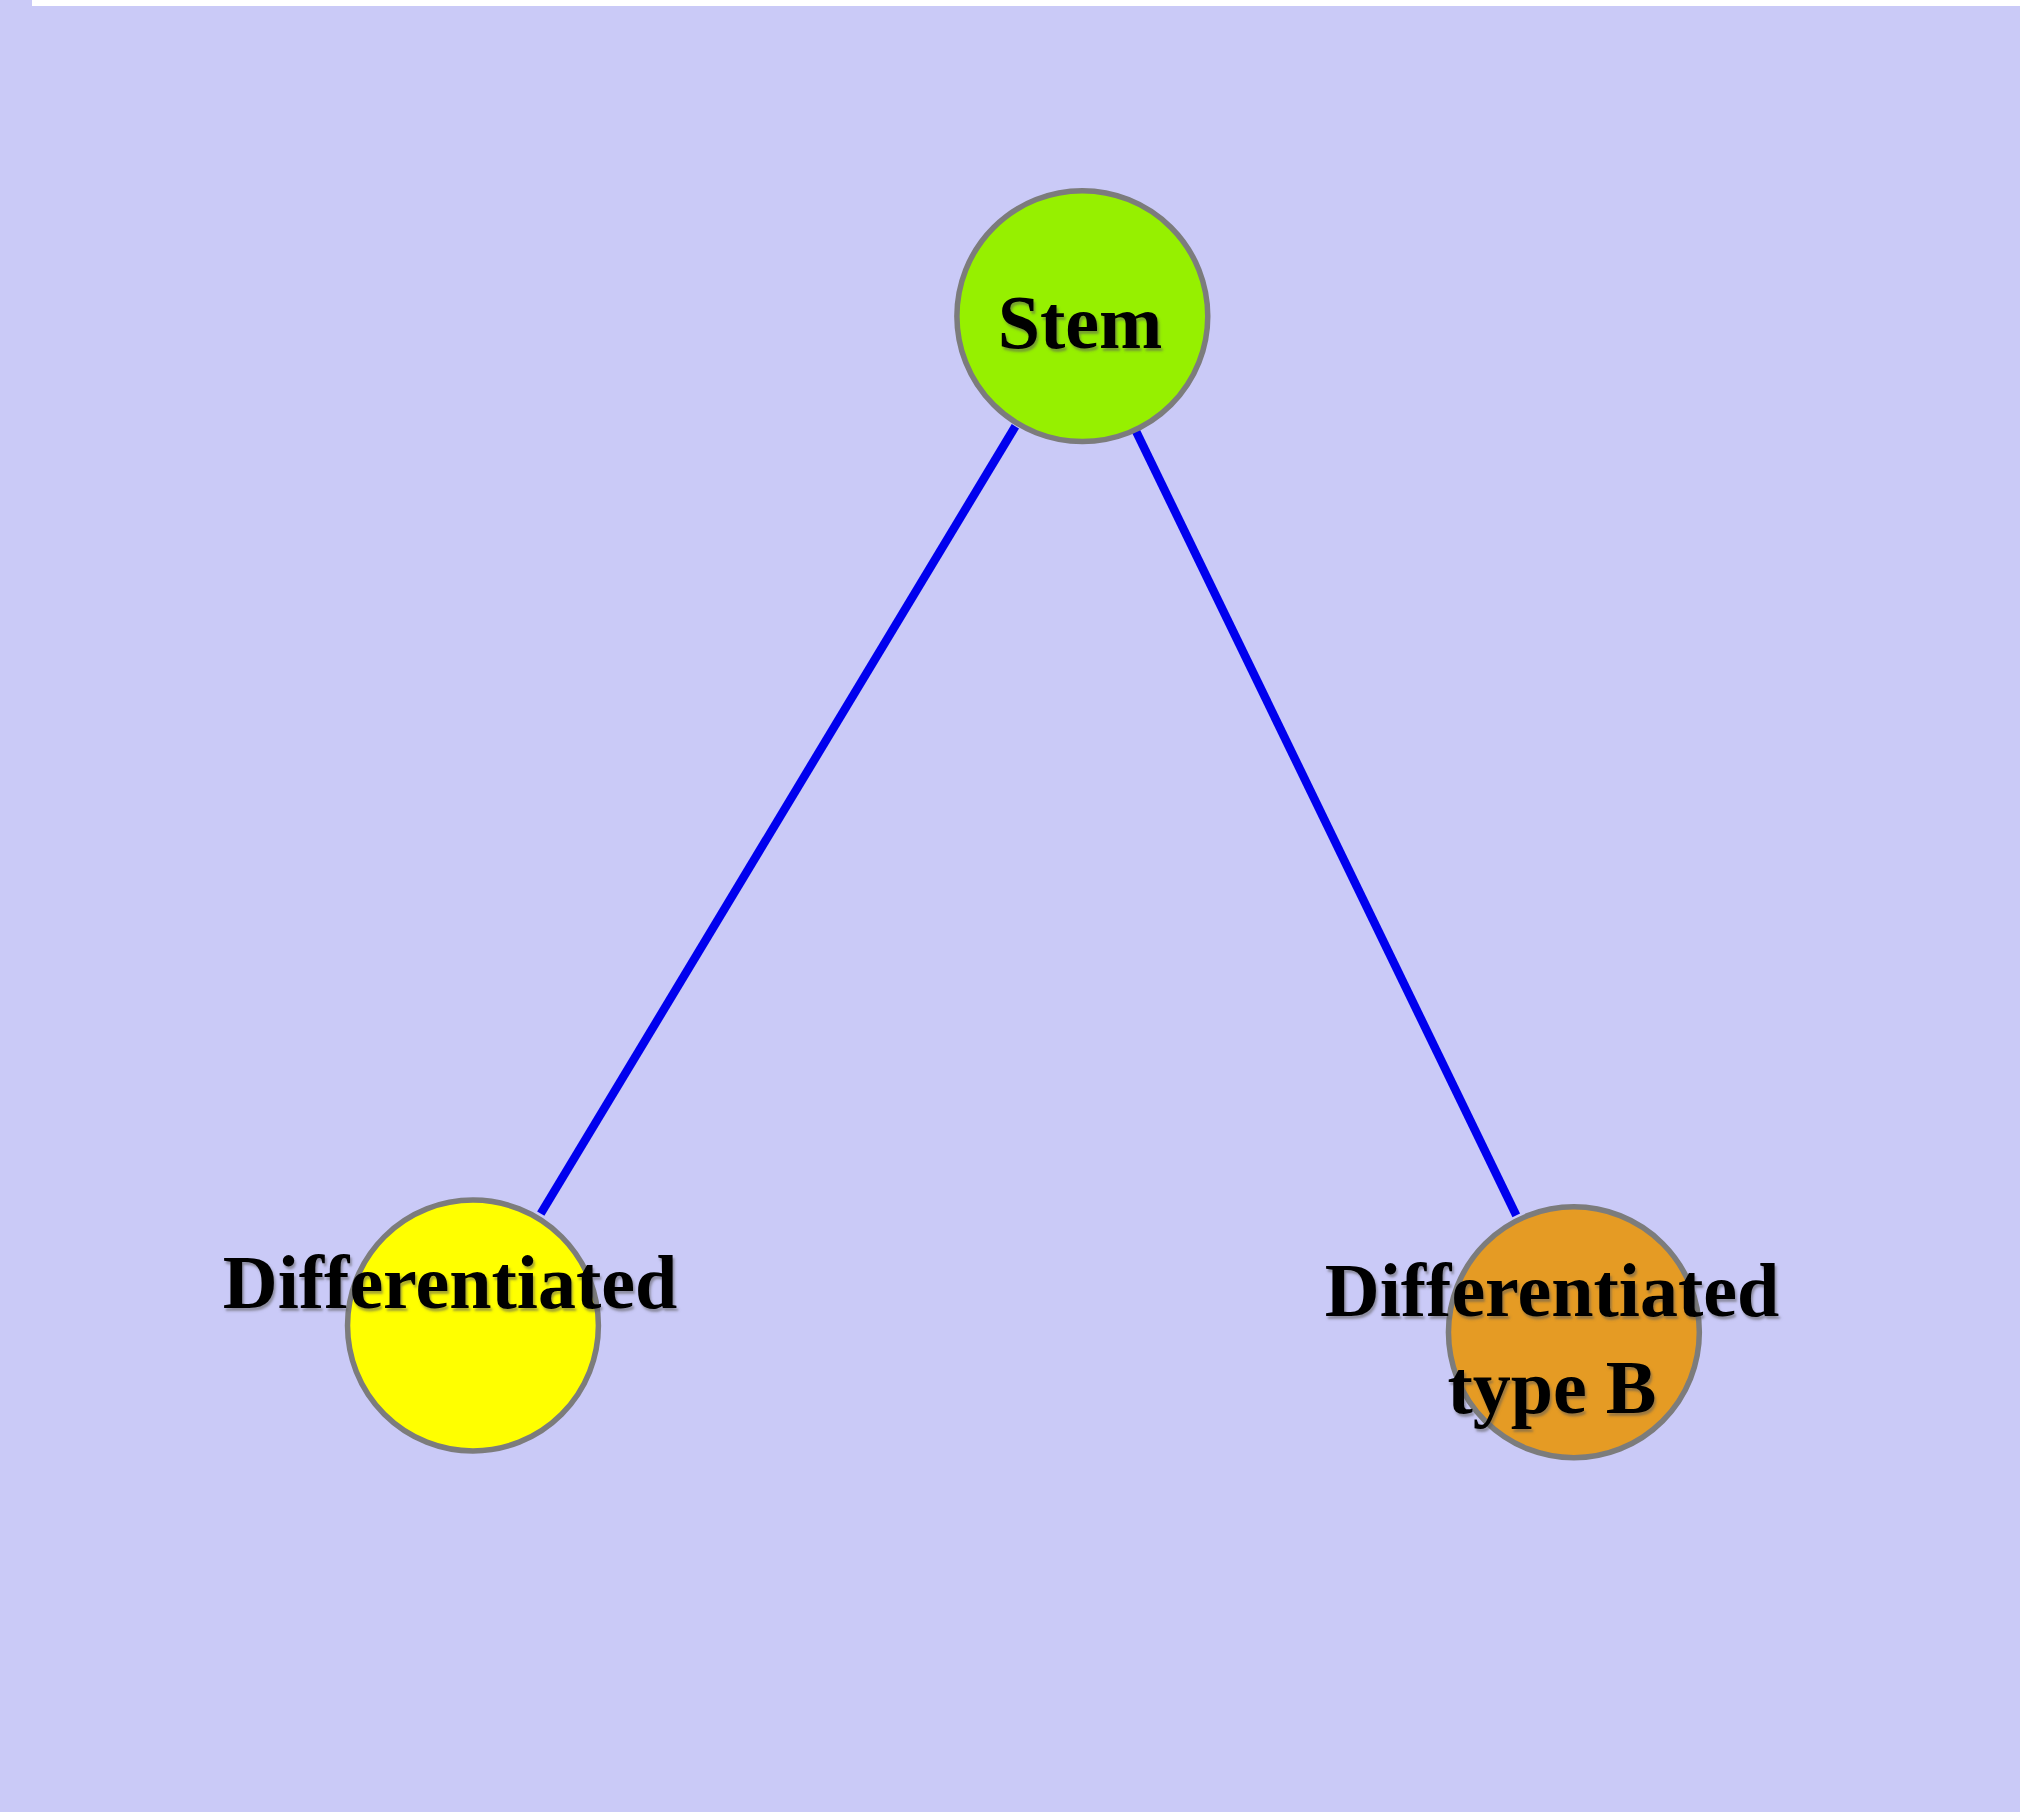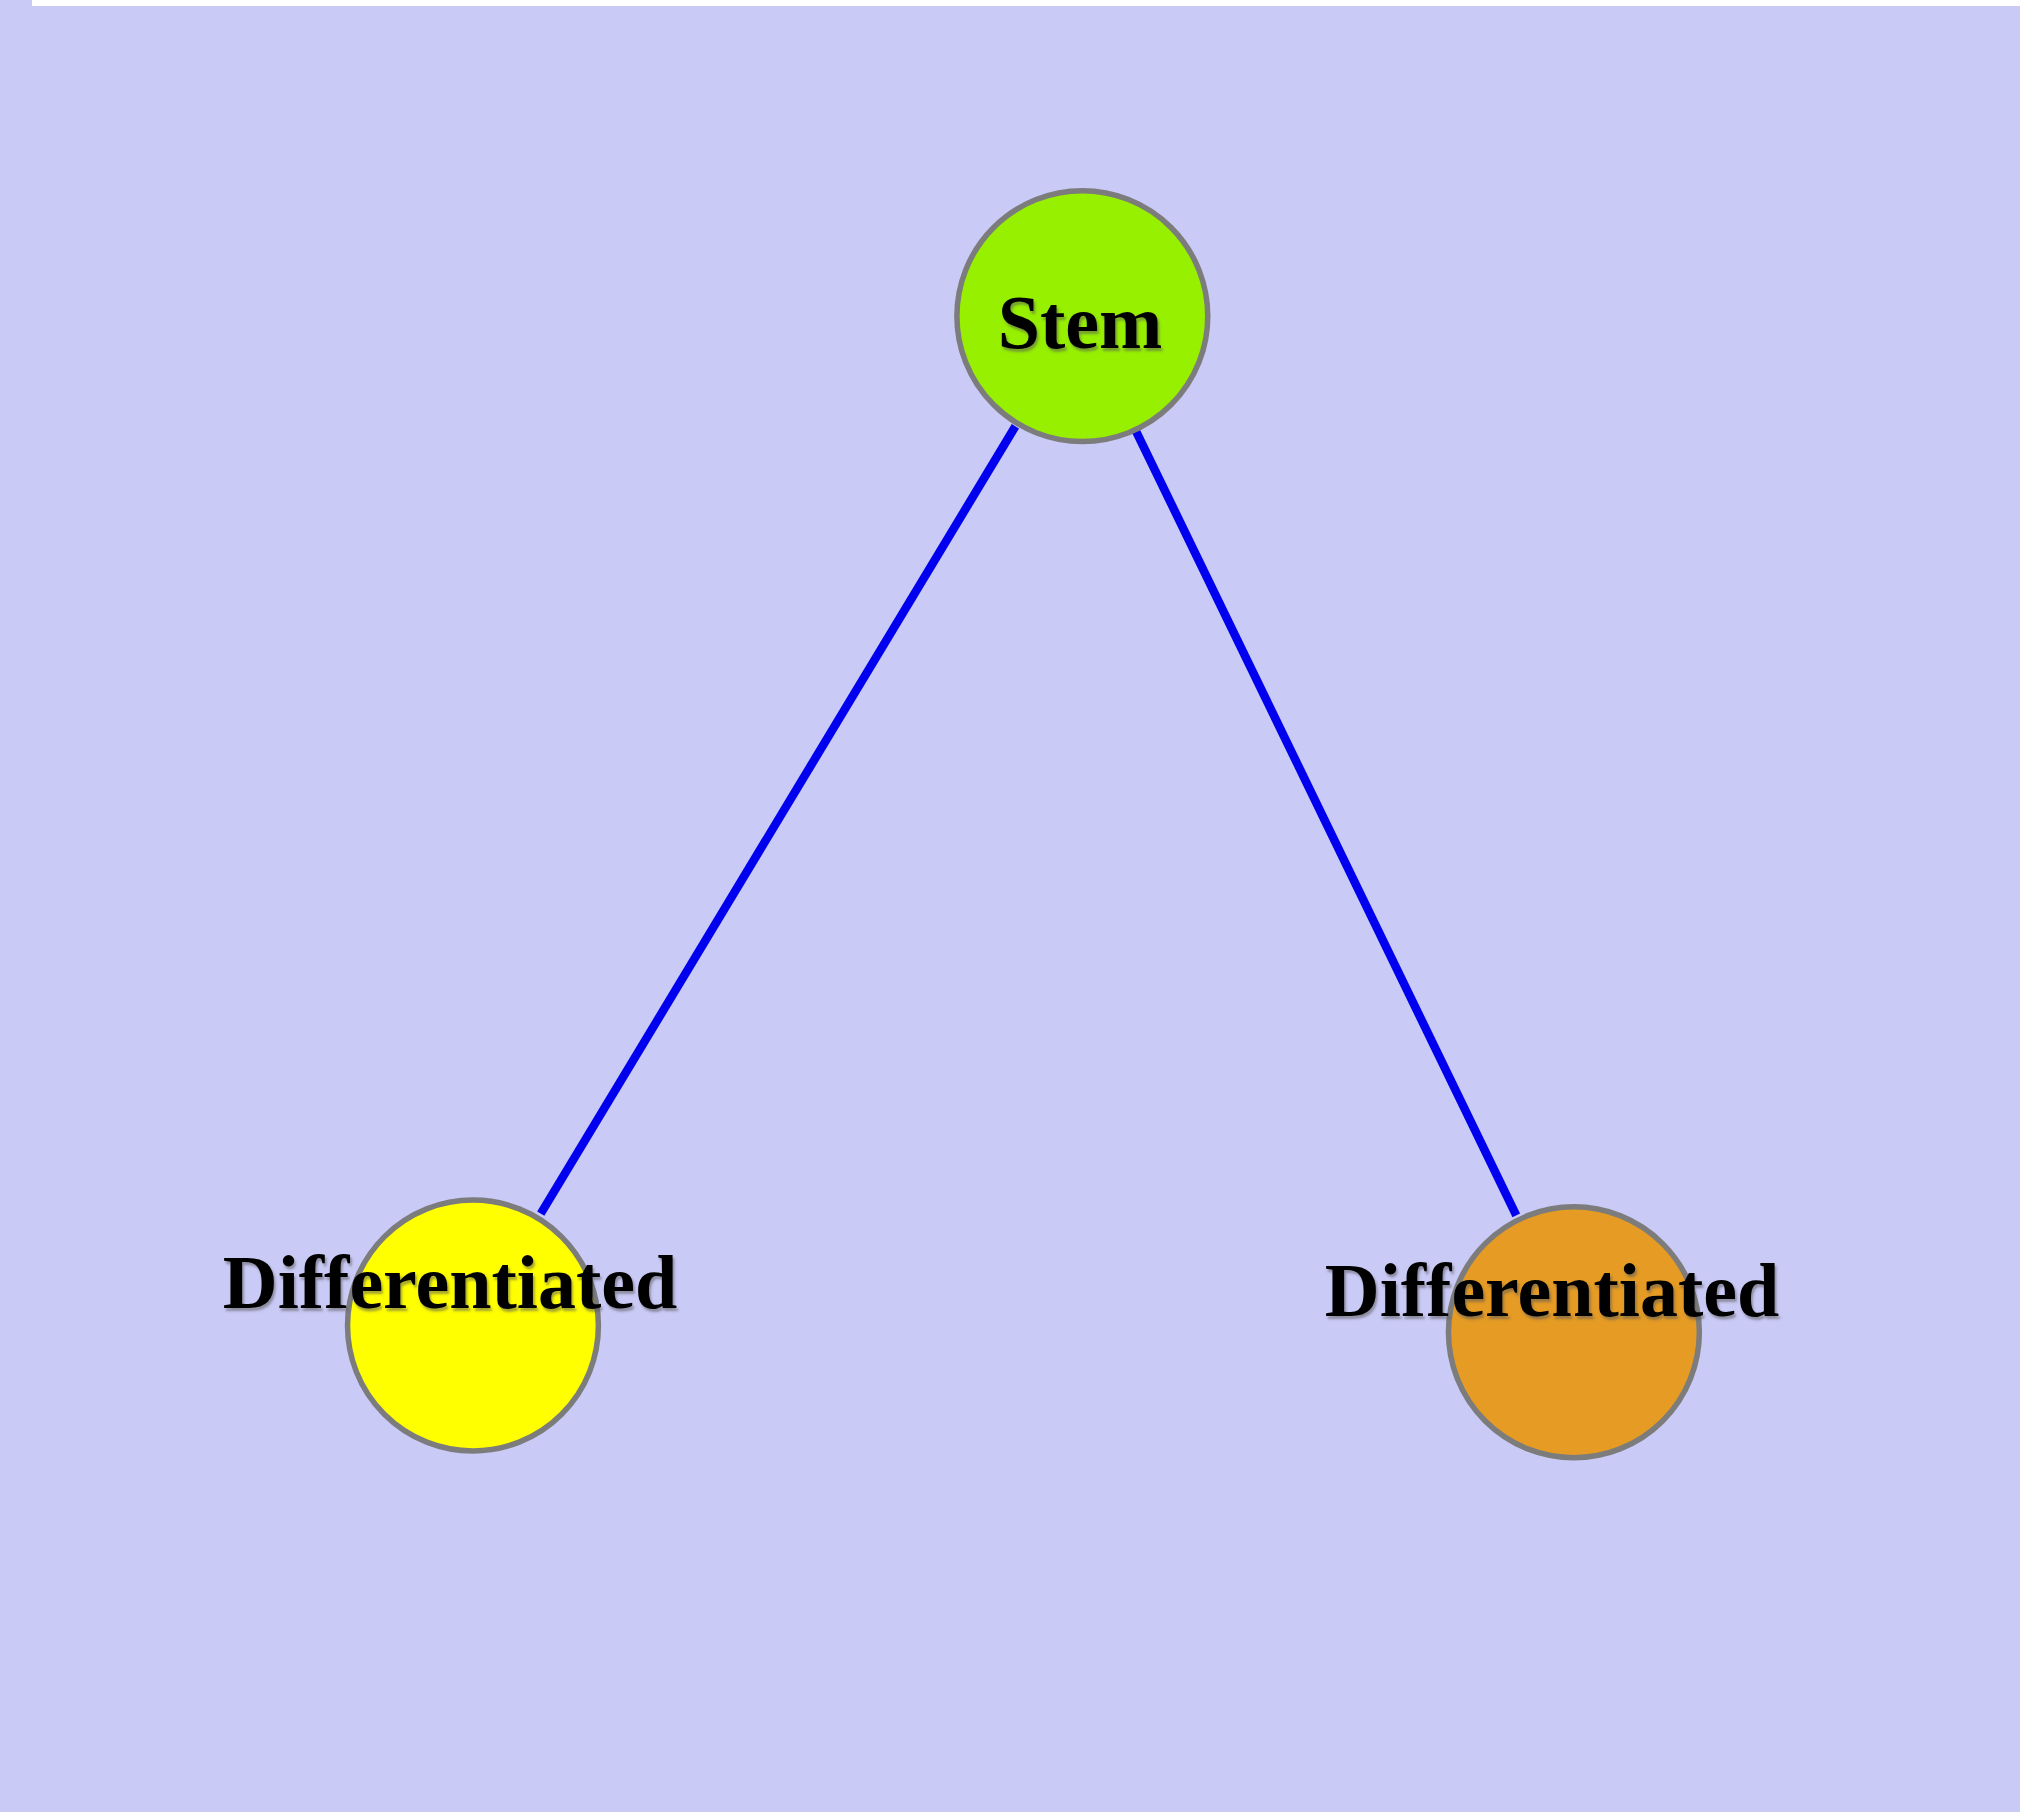--- a/index.html
+++ b/index.html
@@ -74,16 +74,17 @@
   <div class="node-label" id="label-stem">
     <div>Stem</div>
   </div>
 
   <div class="node-label" id="label-type-a">
     <div>Differentiated</div>
   </div>
 
   <div class="node-label" id="label-type-b">
     <div>Differentiated</div>
+    <div>type B</div>
   </div>
 
 </div>
 
 
 </body></html>

